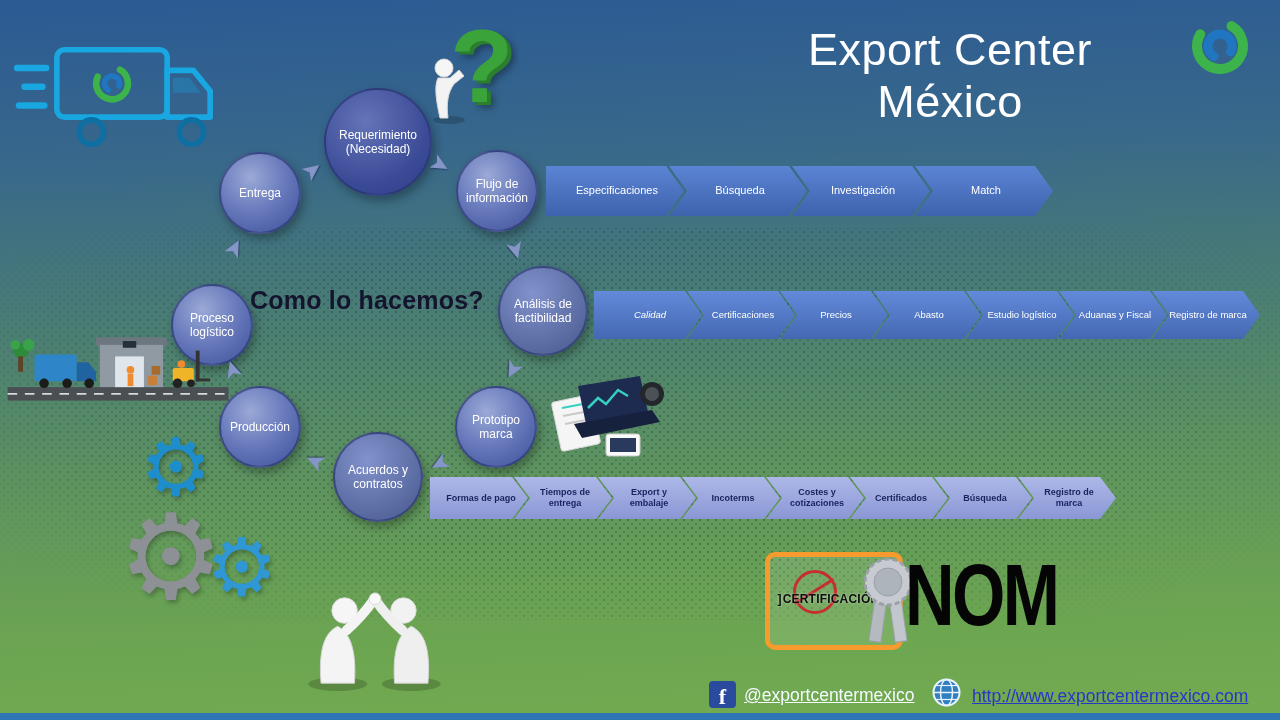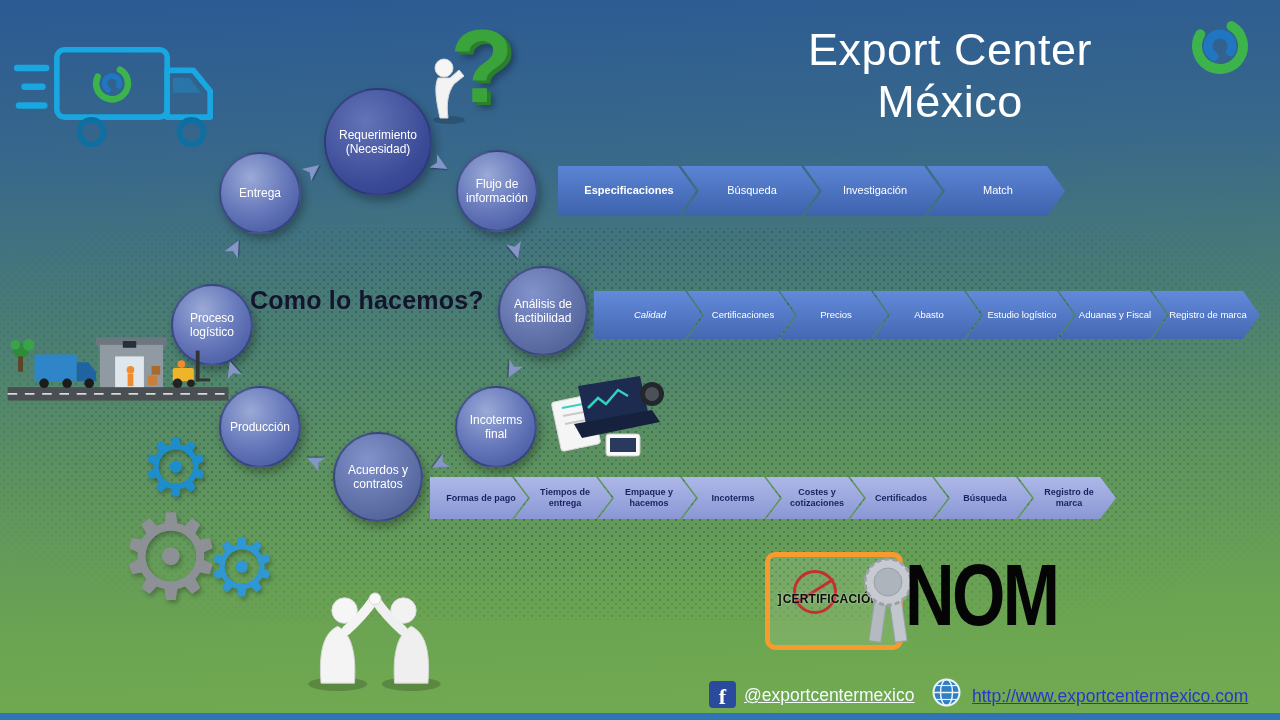--- a/index.html
+++ b/index.html
@@ -45,22 +45,22 @@
   }
 
   
   .chev-row { position:absolute; display:flex; }
   .chev { flex:0 0 auto; display:flex; align-items:center; justify-content:center; text-align:center; }
   .chev .t { padding:0 12px 0 16px; line-height:1.2; }
 
   .row1 .chev { width:138px; height:50px; margin-left:-15px; color:#fff; font-size:11px;
     background:linear-gradient(180deg,#5b84d4,#3e63ad);
     clip-path:polygon(0 0, calc(100% - 18px) 0, 100% 50%, calc(100% - 18px) 100%, 0 100%, 18px 50%); }
-  .row1 .chev.first { margin-left:12px;
-    clip-path:polygon(0 0, calc(100% - 18px) 0, 100% 50%, calc(100% - 18px) 100%, 0 100%);font-weight:bold; }
+  .row1 .chev.first { margin-left:0;
+    clip-path:polygon(0 0, calc(100% - 18px) 0, 100% 50%, calc(100% - 18px) 100%, 0 100%); }
 
   .row2 .chev { width:108px; height:48px; margin-left:-15px; color:#fff; font-size:9.5px;
     background:linear-gradient(180deg,#628ada,#4568b2);
     clip-path:polygon(0 0, calc(100% - 17px) 0, 100% 50%, calc(100% - 17px) 100%, 0 100%, 17px 50%); }
   .row2 .chev.first { margin-left:0;
     clip-path:polygon(0 0, calc(100% - 17px) 0, 100% 50%, calc(100% - 17px) 100%, 0 100%);font-style:italic; }
 
   .row3 .chev { width:98px; height:42px; margin-left:-14px; color:#18235e; font-size:9px; font-weight:600;
     background:linear-gradient(180deg,#adb8e8,#8a97d4);
     clip-path:polygon(0 0, calc(100% - 16px) 0, 100% 50%, calc(100% - 16px) 100%, 0 100%, 16px 50%); }
@@ -152,21 +152,21 @@
   <div class="node" style="left:456px; top:150px; width:82px; height:82px;">
     <span>Flujo de información</span>
   </div>
   <div class="node mid" style="left:498px; top:266px; width:90px; height:90px;">
     <span>Análisis de factibilidad</span>
   </div>
   <div class="node" style="left:171px; top:284px; width:82px; height:82px;">
     <span>Proceso logístico</span>
   </div>
   <div class="node" style="left:455px; top:386px; width:82px; height:82px;">
-    <span>Incoterms final</span>
+    <span>Prototipo marca</span>
   </div>
   <div class="node" style="left:219px; top:386px; width:82px; height:82px;">
     <span>Producción</span>
   </div>
   <div class="node mid" style="left:333px; top:432px; width:90px; height:90px;">
     <span>Acuerdos y contratos</span>
   </div>
 
   <span class="cycle-arrow" style="left:302px; top:158px; transform:rotate(-38deg);">➤</span>
   <span class="cycle-arrow" style="left:430px; top:152px; transform:rotate(30deg);">➤</span>
@@ -219,21 +219,21 @@
   </div>
 
   <div class="chev-row row3" style="left:430px; top:477px;">
     <div class="chev first">
         <span class="t">Formas de pago</span>
       </div>
     <div class="chev">
         <span class="t">Tiempos de entrega</span>
       </div>
     <div class="chev">
-        <span class="t">Empaque y hacemos</span>
+        <span class="t">Export y embalaje</span>
       </div>
     <div class="chev">
         <span class="t">Incoterms</span>
       </div>
     <div class="chev">
         <span class="t">Costes y cotizaciones</span>
       </div>
     <div class="chev">
         <span class="t">Certificados</span>
       </div>

